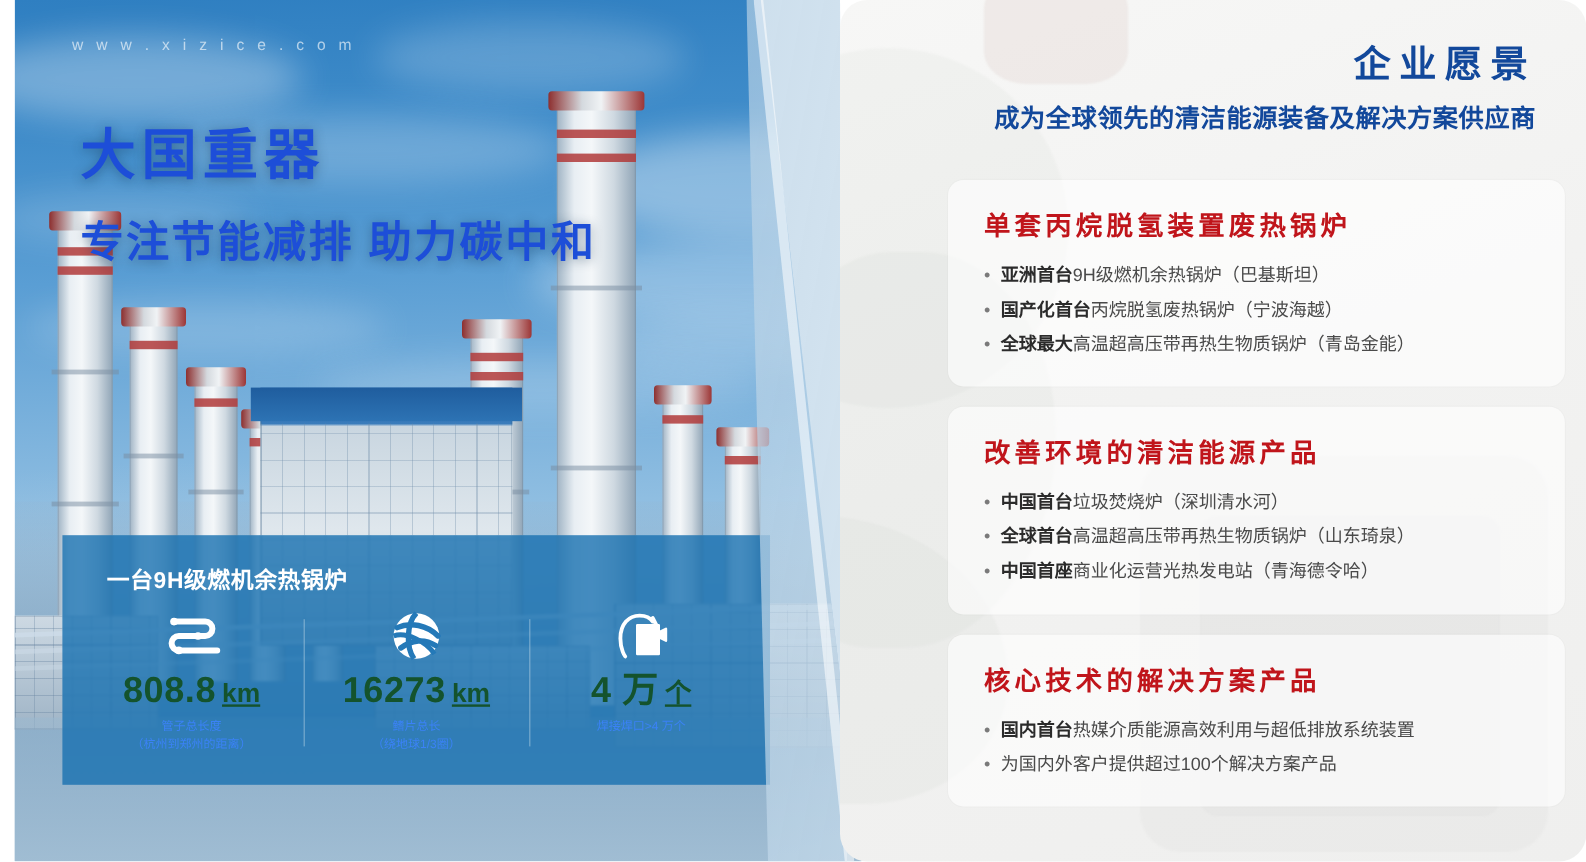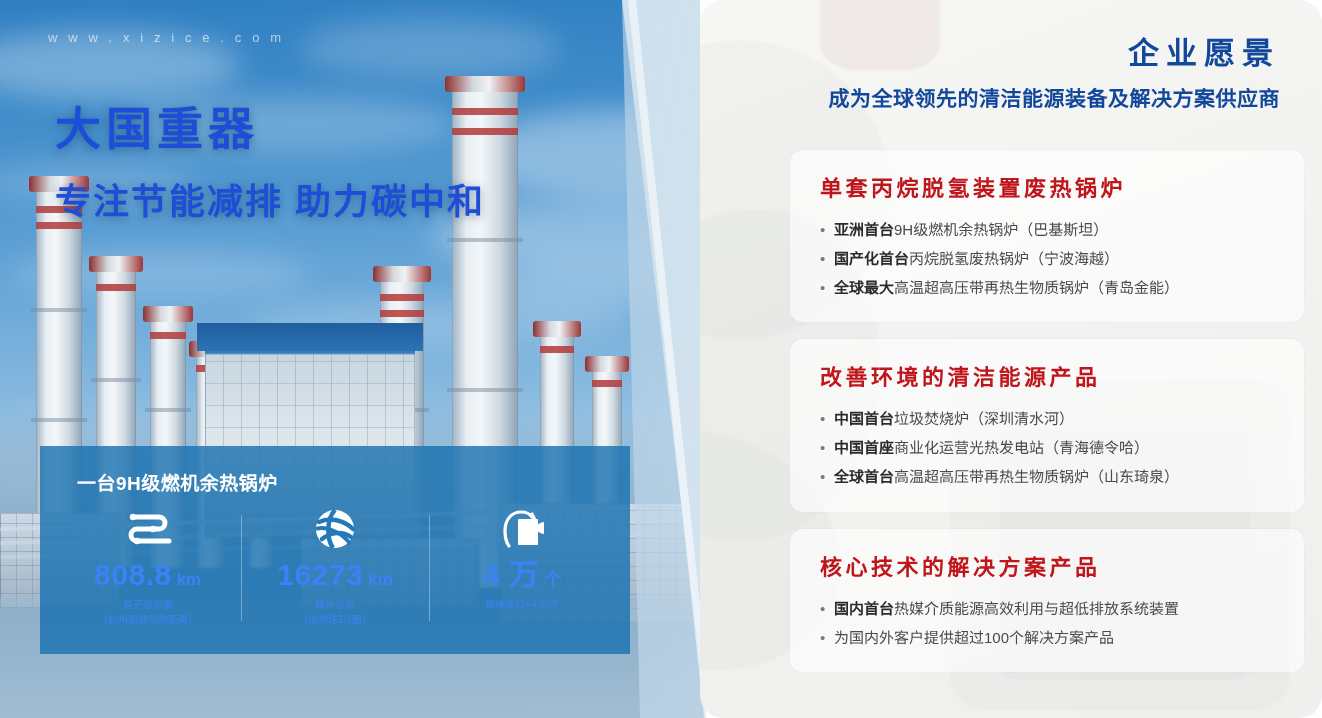--- a/index.html
+++ b/index.html
@@ -8,21 +8,21 @@
   body {
     font-family:"Liberation Sans", "DejaVu Sans", sans-serif;
     background:#ffffff;
     position:relative;
   }
 
   #stage { position:absolute; inset:0; width:1322px; height:718px; overflow:hidden; }
 
   
   .left-panel{
-    position:absolute; left:0; top:0; width:760px; height:718px;
+    position:absolute; left:12px; top:0; width:760px; height:718px;
     clip-path: polygon(0 0, 622px 0, 706px 718px, 0 718px);
     overflow:hidden;
   }
   
   .sky{
     position:absolute; inset:0;
     background:
       radial-gradient(120% 70% at 18% 92%, rgba(180,205,225,.95) 0%, rgba(180,205,225,0) 55%),
       linear-gradient(178deg,#2f7fc1 0%, #3e8bc9 14%, #5a9ed4 32%, #7fb4dd 50%, #9ec7e5 66%, #b9d6ea 80%, #cfe0ec 100%);
   }
@@ -122,25 +122,25 @@
   .stats .col{
     flex:1; position:relative; text-align:center; padding:0 6px;
   }
   .stats .col + .col::before{
     content:""; position:absolute; left:0; top:8px; bottom:6px; width:1px;
     background:rgba(255,255,255,.35);
   }
   .stats .icon{ height:44px; display:flex; align-items:center; justify-content:center; }
   .stats .icon svg{ display:block; }
   .stats .value{
-    color:#3b82f6; margin-top:9px; line-height:1;
+    color:#14532d; margin-top:9px; line-height:1;
     font-size:30px; font-weight:bold; letter-spacing:.5px;
     display:flex; align-items:baseline; justify-content:center; gap:5px;
   }
-  .stats .value .unit{ font-size:17px; font-weight:bold; letter-spacing:0; }
+  .stats .value .unit{ font-size:22px; font-weight:bold; letter-spacing:0;text-decoration:underline; }
   .stats .label{ color:#3b82f6; font-size:10px; margin-top:8px; line-height:1.45; }
 
   
   .band-a{
     position:absolute; left:0; top:0; width:760px; height:718px;
     clip-path: polygon(622px 0, 700px 0, 706px 718px, 640px 718px);
     background:linear-gradient(100deg, rgba(138,178,210,.55), rgba(198,219,235,.75));
     pointer-events:none;
   }
   .band-b{
@@ -382,22 +382,22 @@
           <li><b>亚洲首台</b><span>9H级燃机余热锅炉（巴基斯坦）</span></li>
           <li><b>国产化首台</b><span>丙烷脱氢废热锅炉（宁波海越）</span></li>
           <li><b>全球最大</b><span>高温超高压带再热生物质锅炉（青岛金能）</span></li>
         </ul>
       </div>
 
       <div class="card">
         <h3>改善环境的清洁能源产品</h3>
         <ul>
           <li><b>中国首台</b><span>垃圾焚烧炉（深圳清水河）</span></li>
+          <li><b>全球首台</b><span>高温超高压带再热生物质锅炉（山东琦泉）</span></li>
           <li><b>中国首座</b><span>商业化运营光热发电站（青海德令哈）</span></li>
-          <li><b>全球首台</b><span>高温超高压带再热生物质锅炉（山东琦泉）</span></li>
         </ul>
       </div>
 
       <div class="card">
         <h3>核心技术的解决方案产品</h3>
         <ul>
           <li><b>国内首台</b><span>热媒介质能源高效利用与超低排放系统装置</span></li>
           <li><b></b><span>为国内外客户提供超过100个解决方案产品</span></li>
         </ul>
       </div>

